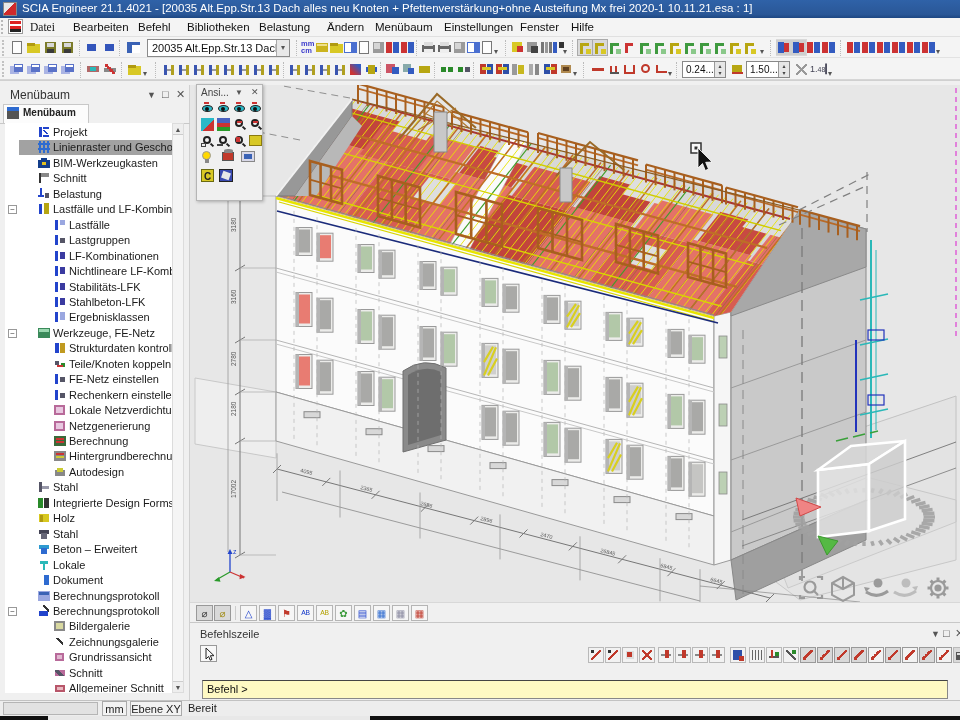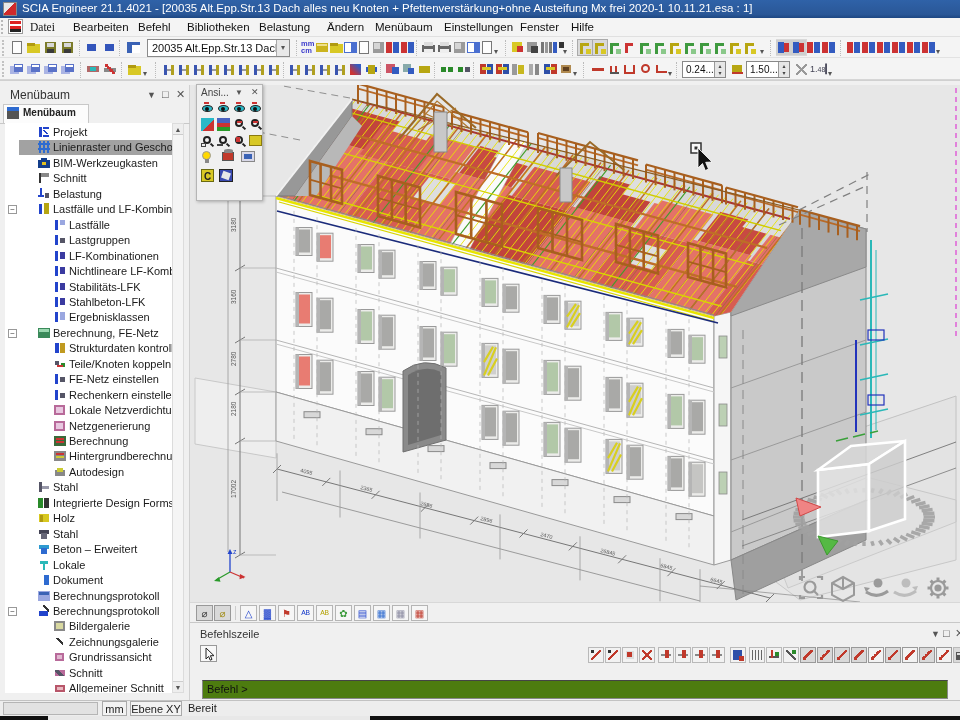--- a/index.html
+++ b/index.html
@@ -566,21 +566,21 @@
     <span class="abs" style="left:49px;top:188.4px;width:12px;height:12px;">
       <span class="abs" style="left:1px;top:1px;width:3px;height:10px;background:#2244cc;"></span>
       <span class="abs" style="left:6px;top:1px;width:5px;height:8px;background:#9aa7e0;"></span>
     </span>
     <span class="abs" style="left:64px;top:188.4px;white-space:nowrap;">Ergebnisklassen</span>
     <span class="abs" style="left:3px;top:205.8px;width:9px;height:9px;border:1px solid #999;background:#fff;font-size:8px;line-height:7px;text-align:center;color:#444;">−</span>
     <span class="abs" style="left:33px;top:203.8px;width:12px;height:12px;">
       <span class="abs" style="left:0px;top:1px;width:12px;height:10px;background:#3a8a5a;"></span>
       <span class="abs" style="left:1px;top:2px;width:10px;height:3px;background:#9ad8b0;"></span>
     </span>
-    <span class="abs" style="left:48px;top:203.8px;white-space:nowrap;">Berechnung, FE-Netz</span>
+    <span class="abs" style="left:48px;top:203.8px;white-space:nowrap;">Werkzeuge, FE-Netz</span>
     <span class="abs" style="left:49px;top:219.3px;width:12px;height:12px;">
       <span class="abs" style="left:1px;top:1px;width:4px;height:10px;background:#2244cc;"></span>
       <span class="abs" style="left:6px;top:1px;width:5px;height:10px;background:#c09a20;"></span>
     </span>
     <span class="abs" style="left:64px;top:219.3px;white-space:nowrap;">Strukturdaten kontrollie</span>
     <span class="abs" style="left:49px;top:234.8px;width:12px;height:12px;">
       <span class="abs" style="left:1px;top:3px;width:4px;height:4px;background:#556;"></span>
       <span class="abs" style="left:7px;top:5px;width:4px;height:4px;background:#2a8a2a;"></span>
       <span class="abs" style="left:3px;top:7px;width:6px;height:2px;background:#c33;"></span>
     </span>
@@ -1530,21 +1530,21 @@
       <span class="abs" style="left:2px;top:9px;width:3px;height:3px;background:#c0392b;"></span>
     </span>
     <span class="abs" style="left:746px;top:24px;width:16px;height:16px;background:#f2f2f2;border:1px solid #999;">
       <span class="abs" style="left:2px;top:2px;width:10px;height:10px;background:linear-gradient(135deg,transparent 40%,#c0392b 40%,#c0392b 56%,transparent 56%);"></span>
       <span class="abs" style="left:2px;top:9px;width:3px;height:3px;background:#c0392b;"></span>
     </span>
     <span class="abs" style="left:763px;top:24px;width:16px;height:16px;background:#d9d9d9;border:1px solid #b9b9b9;">
       <span class="abs" style="left:2px;top:4px;width:11px;height:8px;background:#555;"></span>
       <span class="abs" style="left:3px;top:5px;width:9px;height:2px;background:#ddd;"></span>
     </span>
-    <span class="abs" style="left:12px;top:57px;width:746px;height:19px;background:#4d7c0f;border:1px solid #888;border-top:1.5px solid #444;font-size:11px;color:#111;">
+    <span class="abs" style="left:12px;top:57px;width:746px;height:19px;background:#fef9c3;border:1px solid #888;border-top:1.5px solid #444;font-size:11px;color:#111;">
       <span class="abs" style="left:4px;top:2px;">Befehl &gt;</span>
     </span>
   </div>
 <div class="abs" style="left:0;top:700px;width:960px;height:16px;background:#ededed;border-top:1px solid #c2c2c2;font-size:11px;color:#222;">
     <span class="abs" style="left:3px;top:1px;width:95px;height:13px;background:#e2e2e2;border:1px solid #b5b5b5;"></span>
     <span class="abs" style="left:102px;top:0px;width:25px;height:15px;background:#f2f2f2;border:1px solid #aaa;text-align:center;line-height:14px;">mm</span>
     <span class="abs" style="left:130px;top:0px;width:52px;height:15px;background:#f2f2f2;border:1px solid #aaa;text-align:center;line-height:14px;">Ebene XY</span>
     <span class="abs" style="left:188px;top:1px;">Bereit</span>
   </div>
 <div class="abs" style="left:0;top:716px;width:960px;height:4px;background:#e8e8e8;">

